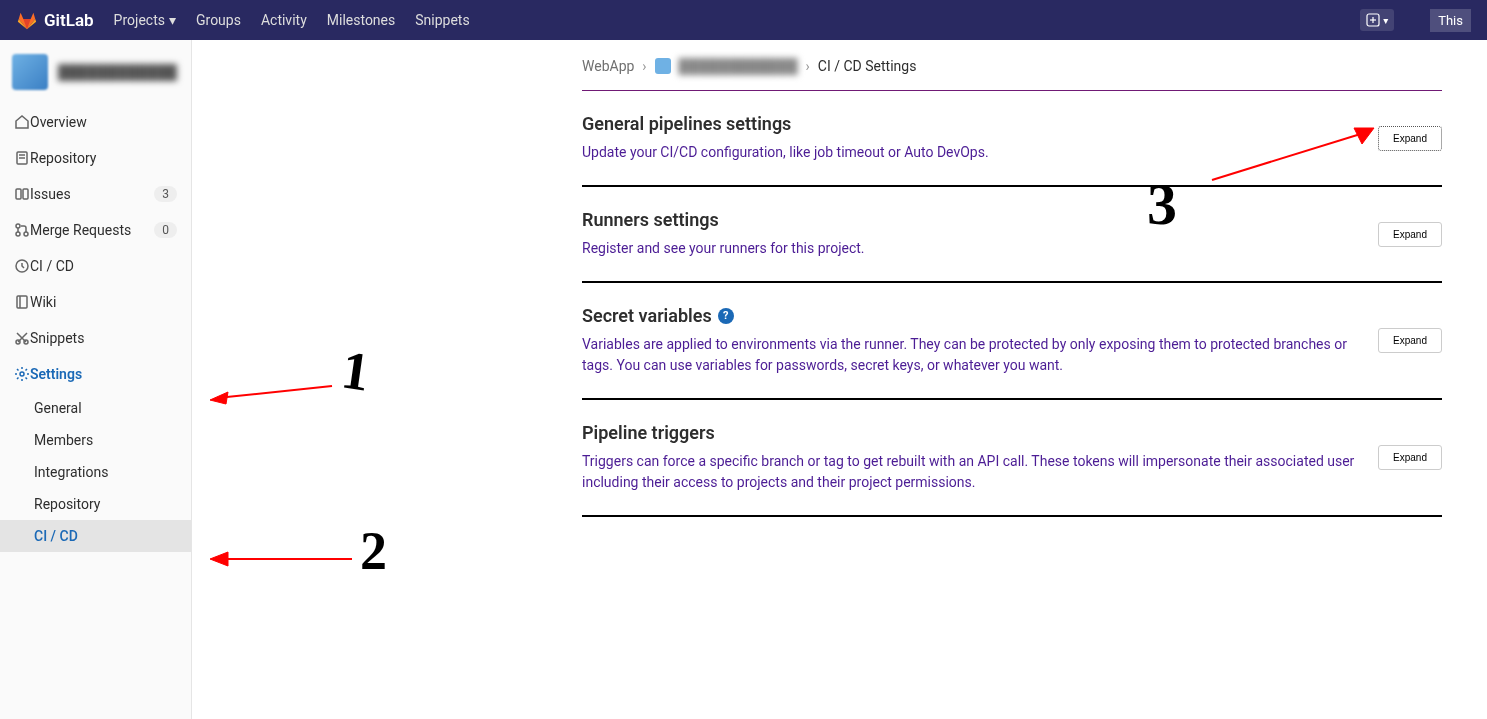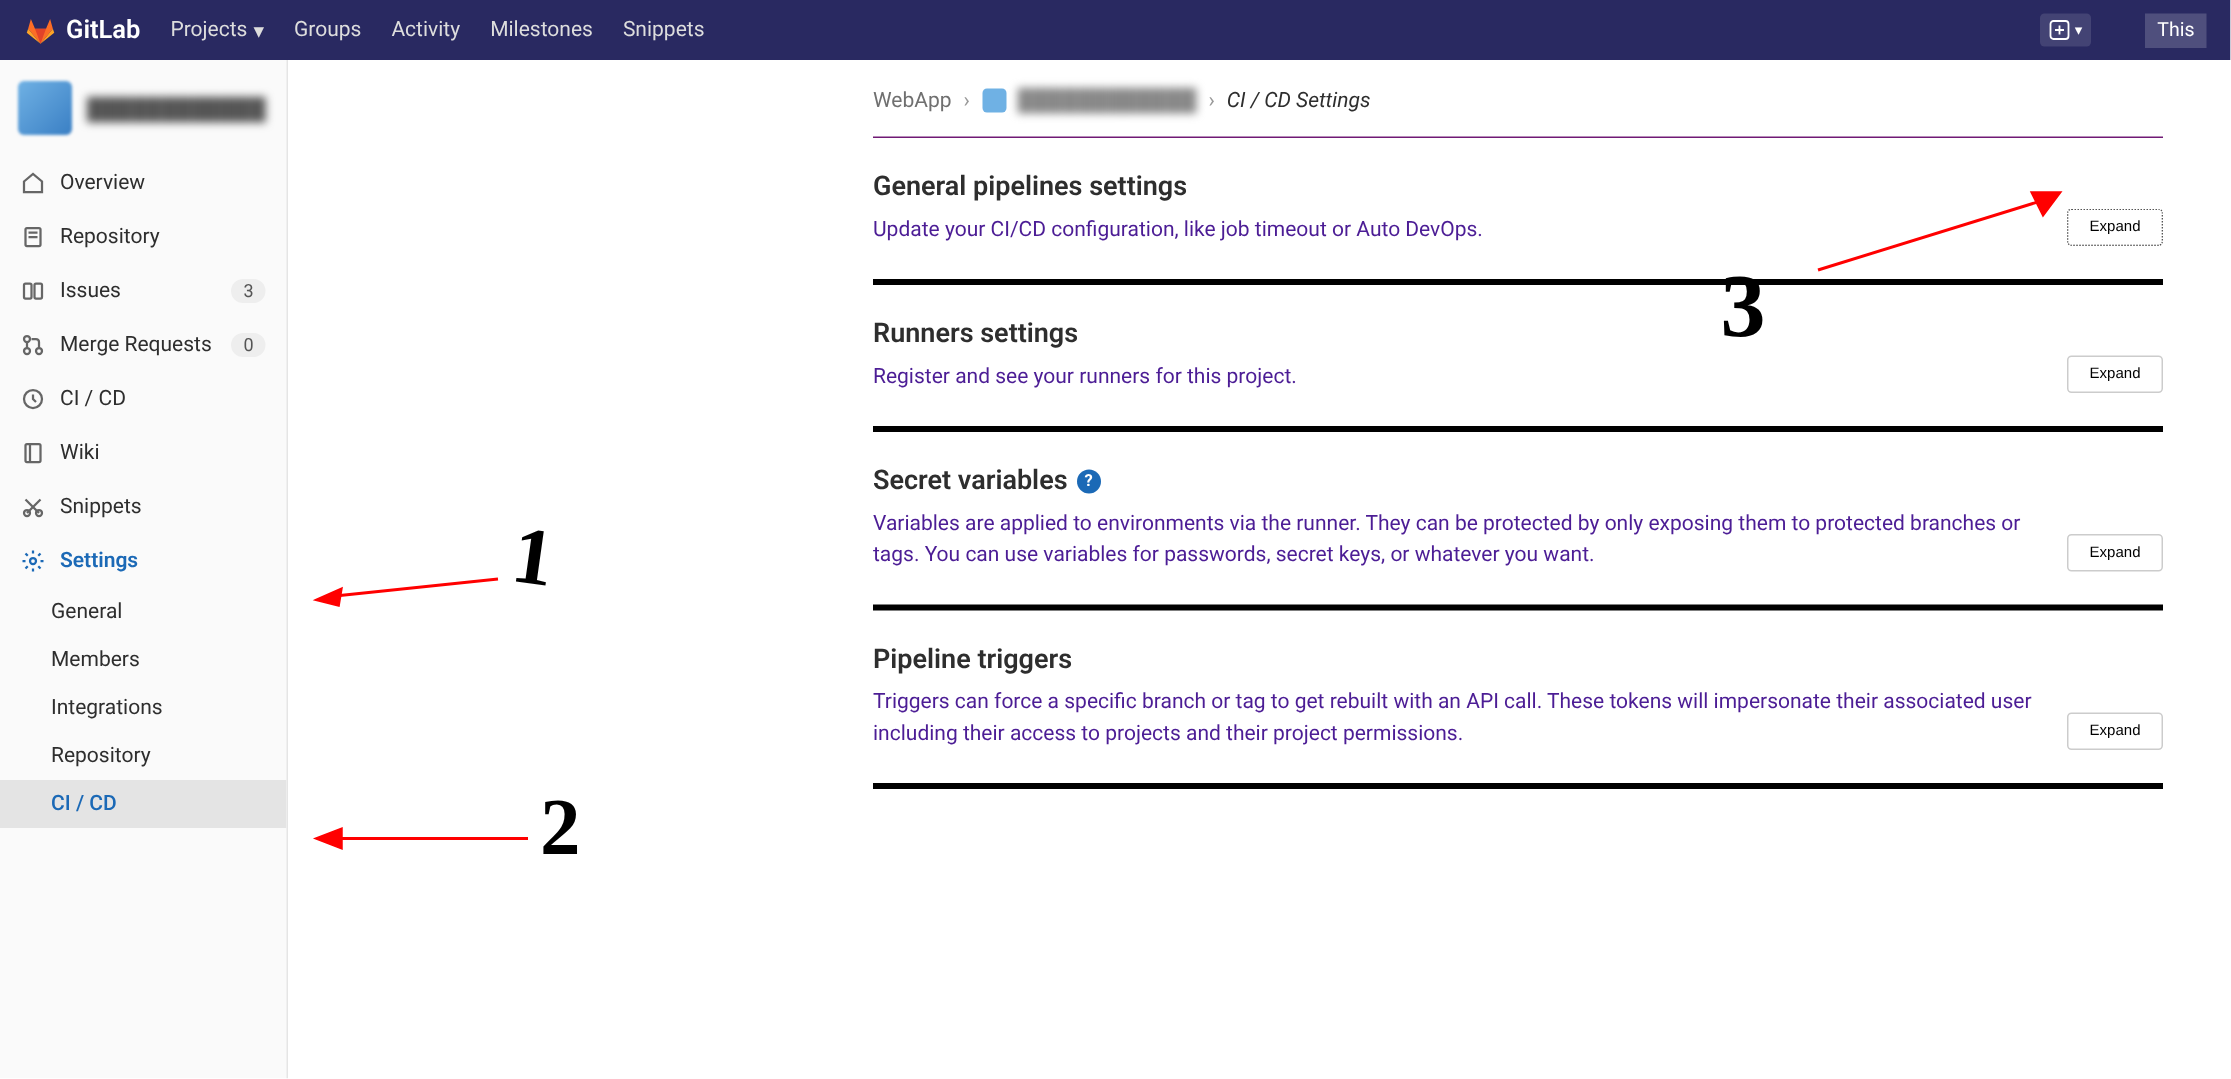--- a/index.html
+++ b/index.html
@@ -15,39 +15,39 @@
 .plus-btn { background: rgba(255,255,255,0.12); border-radius: 3px; padding: 4px 6px; display: flex; align-items: center; gap: 3px; cursor: pointer; }
 .this-btn { background: rgba(255,255,255,0.18); padding: 4px 8px; font-size: 13px; margin-left: 28px; }
 .caret-icon { display:inline-block; }
 
 
 .layout { display: flex; height: calc(100vh - 40px); }
 .sidebar { width: 192px; border-right: 1px solid #e5e5e5; background: #fafafa; overflow-y: auto; }
 .sidebar-header { display: flex; align-items: center; gap: 10px; padding: 14px 12px; }
 .project-avatar { width: 36px; height: 36px; border-radius: 4px; background: linear-gradient(135deg, #6fb1e4 0%, #3a7fc4 100%); filter: blur(1px); }
 .project-name { font-weight: 600; font-size: 14px; color: #555; filter: blur(3px); }
-.sidebar-item { display: flex; align-items: center; gap: 10px; padding: 10px 14px; color: #2e2e2e; cursor: pointer; font-size: 14px; }
+.sidebar-item { display: flex; align-items: center; gap: 0; padding: 10px 14px; color: #2e2e2e; cursor: pointer; font-size: 14px; }
 .sidebar-item.active { color: #1b69b6; font-weight: 600; }
 .sidebar-item .icon { width: 16px; height: 16px; flex-shrink: 0; display: flex; align-items: center; justify-content: center; }
 .sidebar-item .badge { margin-left: auto; background: #eee; border-radius: 10px; padding: 1px 8px; font-size: 12px; color: #555; }
 .sidebar-subitem { padding: 8px 14px 8px 34px; color: #2e2e2e; cursor: pointer; font-size: 14px; }
 .sidebar-subitem.active { background: #e4e4e4; color: #1b69b6; font-weight: 500; }
 
 
 .main { flex: 1; overflow-y: auto; padding: 0; position: relative; }
 .content-wrap { max-width: 860px; margin: 0 0 0 390px; padding: 18px 0 40px 0; }
 .breadcrumbs { display: flex; align-items: center; gap: 8px; font-size: 14px; color: #707070; padding-bottom: 16px; border-bottom: 1px solid #701a75; }
 .breadcrumb-link { color: #707070; cursor: pointer; }
 .breadcrumb-sep { color: #999; }
-.breadcrumb-current { color: #2e2e2e; font-style: italic; }
+.breadcrumb-current { color: #2e2e2e; }
 .breadcrumb-avatar { width: 16px; height: 16px; border-radius: 3px; background: #6fb1e4; display:inline-block; vertical-align: middle; filter: blur(0.5px); }
 .breadcrumb-blurred { filter: blur(3px); color: #888; }
 
 
-.section { display: flex; align-items: flex-end; padding: 22px 0; border-bottom: 4px solid #000000; }
+.section { display: flex; align-items: center; padding: 22px 0; border-bottom: 2px solid #000000; }
 .section-body { flex: 1; }
 .section-title { font-size: 18px; font-weight: 600; margin-bottom: 8px; display: flex; align-items: center; gap: 6px; }
 .section-desc { color: #4c1d95; font-size: 14px; line-height: 1.5; }
 .expand-btn { border: 1px solid #ccc; background: #fff; padding: 6px 14px; border-radius: 3px; font-size: 10px; cursor: pointer; margin-left: 20px; flex-shrink: 0; }
 .expand-btn.highlighted { border: 1px dotted #555; }
 .help-icon { width: 16px; height: 16px; background: #1b69b6; color: #fff; border-radius: 50%; display: inline-flex; align-items: center; justify-content: center; font-size: 11px; font-weight: bold; cursor: pointer; }
 
 
 .annotation { position: absolute; pointer-events: none; }
 .arrow-svg { stroke: #ff0000; fill: #ff0000; }

